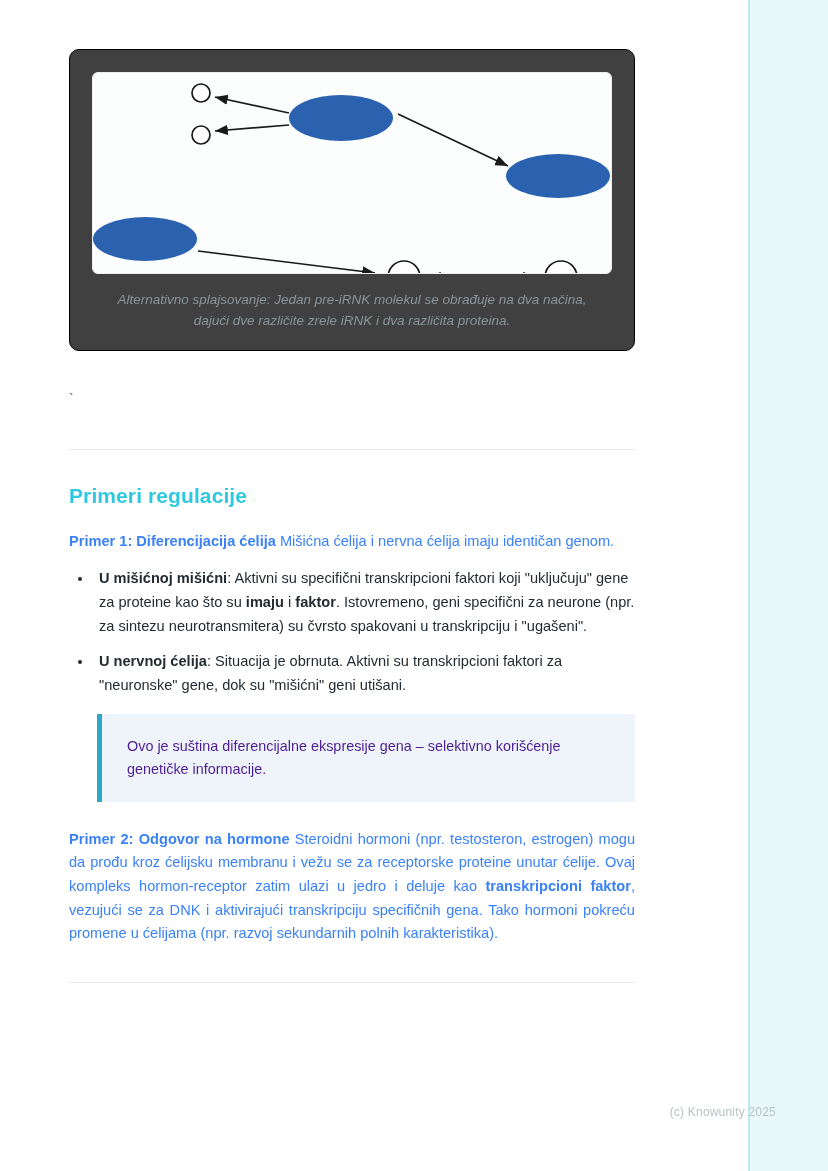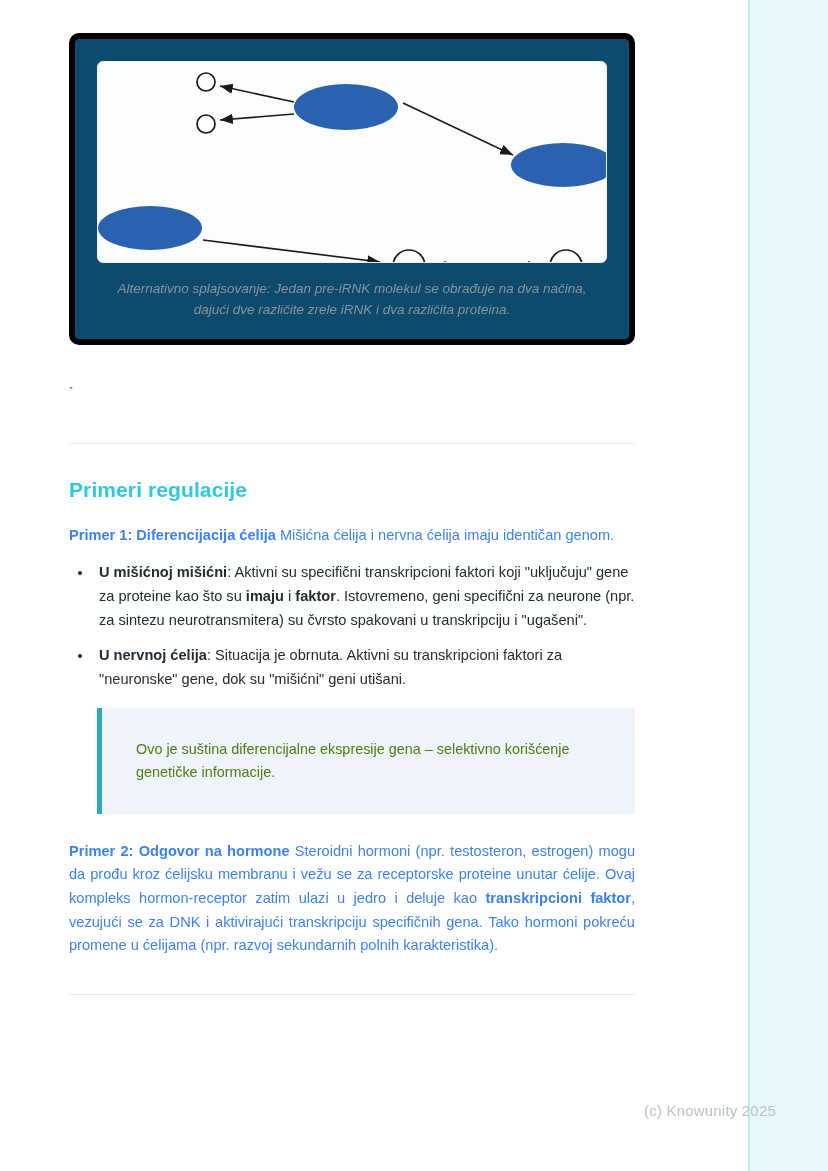--- a/index.html
+++ b/index.html
@@ -23,39 +23,39 @@
     right: 0;
     width: 78px;
     height: 100%;
     background: #e9f8fb;
     border-left: 2px solid #bfe9f2;
   }
   .footer-note {
     position: absolute;
     right: 52px;
     bottom: 52px;
-    font-size: 15px;
+    font-size: 12px;
     color: #b9c2c7;
     letter-spacing: 0.2px;
     white-space: nowrap;
   }
 
   .page {
     position: absolute;
     left: 69px;
     top: 0;
     width: 566px;
   }
 
   
   .figure-card {
-    margin-top: 33px;
-    border: 6px solid #000000;
+    margin-top: 49px;
+    border: 1px solid #000000;
     border-radius: 10px;
-    background: #0c4a6e;
+    background: #404040;
     padding: 22px 22px 18px 22px;
     box-sizing: border-box;
     width: 566px;
   }
   .figure-frame {
     border: 1px solid #eceff1;
     border-radius: 6px;
     background: #fcfdfd;
     height: 202px;
     box-sizing: border-box;
@@ -118,24 +118,24 @@
 
   .callout {
     margin: 16px 0 26px 28px;
     background: #eef4fa;
     border-left: 5px solid #2aa8c4;
     padding: 18px 20px 18px 22px;
     box-sizing: border-box;
     width: 538px;
   }
   .callout p {
-    margin: 12px;
+    margin: 3px;
     font-size: 14.4px;
     line-height: 1.6;
-    color: #4d7c0f;
+    color: #4c1d95;
   }
 </style>
 </head>
 <body>
 
 <div class="right-band"></div>
 <div class="footer-note">(c) Knowunity 2025</div>
 
 <div class="page">
 

